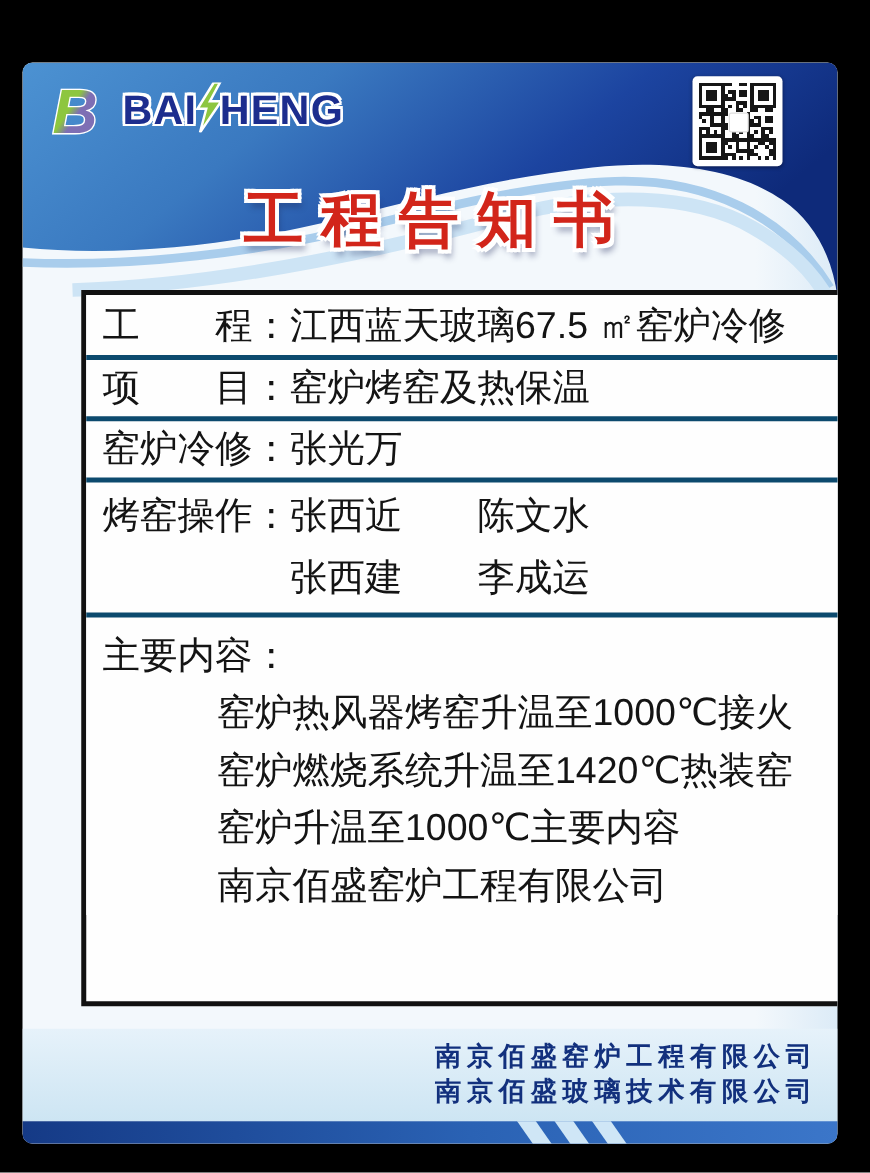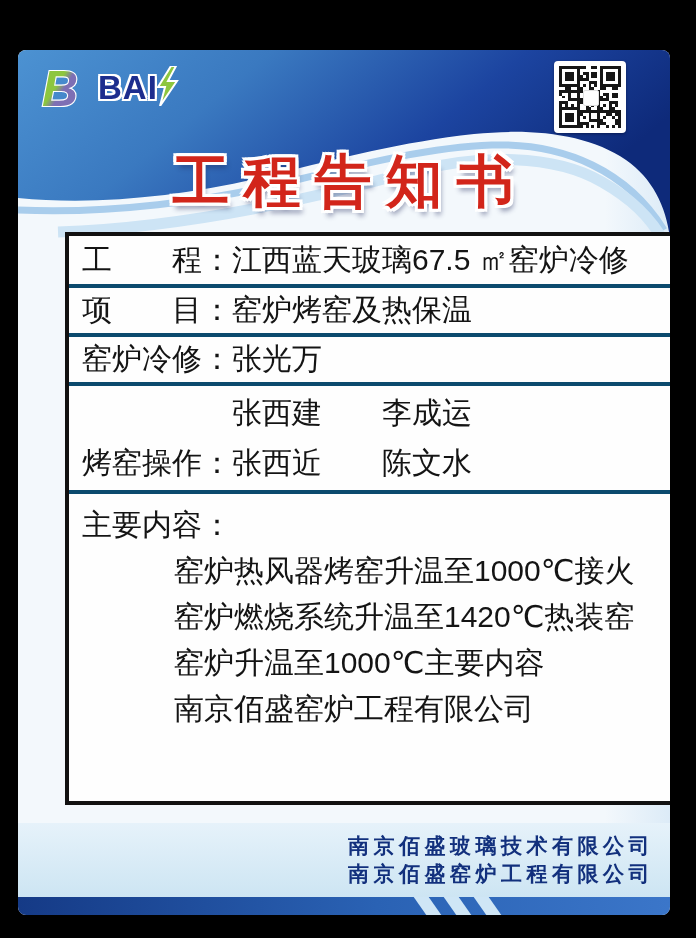--- a/index.html
+++ b/index.html
@@ -28,21 +28,21 @@
   .qr {
     position:absolute; top:11px; right:44px; width:72px; height:72px;
     background:#fff; border-radius:4px; padding:5px; box-sizing:border-box;
     box-shadow:0 1px 3px rgba(0,0,20,.4);
   }
   .qr svg { width:100%; height:100%; shape-rendering:crispEdges; display:block; }
   .qr-center { position:absolute; left:29px; top:29px; width:14px; height:14px; background:#fff; border:1px solid #e0e0e0; border-radius:2px; }
   .title {
     position:absolute; top:94px; left:0; width:100%; text-align:center;
     padding-left:12px; box-sizing:border-box;
-    font-size:57px; font-weight:900; letter-spacing:14px; color:#d2251a;
+    font-size:48px; font-weight:900; letter-spacing:14px; color:#d2251a;
     text-shadow:-3px -3px 0 #fff,3px -3px 0 #fff,-3px 3px 0 #fff,3px 3px 0 #fff,
                 0 -3px 0 #fff,0 3px 0 #fff,-3px 0 0 #fff,3px 0 0 #fff,
                 3px 6px 5px rgba(30,40,90,.45);
     white-space:nowrap;
   }
   
   .notice-table {
     position:absolute; left:47px; top:182px; width:660px; height:573px;
     box-sizing:border-box; border:4px solid #111; background:#fefefe;
   }
@@ -111,20 +111,21 @@
             <stop offset="0.42" stop-color="#8dc63f"></stop>
             <stop offset="0.55" stop-color="#7e6fb4"></stop>
           </linearGradient>
         </defs>
         <text x="2" y="44" font-size="50" font-weight="bold" font-style="italic" fill="url(#gradB)" stroke="#fff" stroke-width="2.2" paint-order="stroke">B</text>
       </svg>
       <span class="logo-text">BAI</span>
       <svg class="bolt" width="24" height="40" viewBox="0 0 24 40">
         <polygon points="16,0 3,21 10,21 5,40 22,15 13,15 21,0" fill="#8dc63f" stroke="#fff" stroke-width="2"></polygon>
       </svg>
+      <span class="logo-text">HENG</span>
     </div>
 
     <div class="qr">
       <svg id="qr-svg" viewBox="0 0 21 21">
           <rect width="21" height="21" fill="#fff"></rect>
           <path fill="#161616" d="M7 0h1v1h-1zM8 0h1v1h-1zM11 0h1v1h-1zM12 0h1v1h-1zM8 2h1v1h-1zM9 2h1v1h-1zM11 2h1v1h-1zM12 2h1v1h-1zM7 3h1v1h-1zM9 3h1v1h-1zM11 3h1v1h-1zM12 3h1v1h-1zM7 4h1v1h-1zM8 4h1v1h-1zM9 4h1v1h-1zM10 5h1v1h-1zM11 5h1v1h-1zM12 5h1v1h-1zM8 6h1v1h-1zM10 6h1v1h-1zM12 6h1v1h-1zM2 7h1v1h-1zM3 7h1v1h-1zM6 7h1v1h-1zM7 7h1v1h-1zM10 7h1v1h-1zM11 7h1v1h-1zM14 7h1v1h-1zM15 7h1v1h-1zM18 7h1v1h-1zM19 7h1v1h-1zM0 8h1v1h-1zM1 8h1v1h-1zM2 8h1v1h-1zM3 8h1v1h-1zM4 8h1v1h-1zM5 8h1v1h-1zM6 8h1v1h-1zM7 8h1v1h-1zM13 8h1v1h-1zM0 9h1v1h-1zM3 9h1v1h-1zM6 9h1v1h-1zM13 9h1v1h-1zM15 9h1v1h-1zM16 9h1v1h-1zM18 9h1v1h-1zM19 9h1v1h-1zM1 10h1v1h-1zM3 10h1v1h-1zM6 10h1v1h-1zM13 10h1v1h-1zM14 10h1v1h-1zM16 10h1v1h-1zM18 10h1v1h-1zM19 10h1v1h-1zM3 11h1v1h-1zM4 11h1v1h-1zM5 11h1v1h-1zM6 11h1v1h-1zM7 11h1v1h-1zM13 11h1v1h-1zM14 11h1v1h-1zM15 11h1v1h-1zM16 11h1v1h-1zM0 12h1v1h-1zM1 12h1v1h-1zM2 12h1v1h-1zM6 12h1v1h-1zM7 12h1v1h-1zM13 12h1v1h-1zM17 12h1v1h-1zM18 12h1v1h-1zM19 12h1v1h-1zM0 13h1v1h-1zM2 13h1v1h-1zM4 13h1v1h-1zM6 13h1v1h-1zM9 13h1v1h-1zM11 13h1v1h-1zM13 13h1v1h-1zM15 13h1v1h-1zM17 13h1v1h-1zM19 13h1v1h-1zM9 14h1v1h-1zM10 14h1v1h-1zM13 14h1v1h-1zM14 14h1v1h-1zM17 14h1v1h-1zM18 14h1v1h-1zM7 15h1v1h-1zM8 15h1v1h-1zM9 15h1v1h-1zM10 15h1v1h-1zM11 15h1v1h-1zM12 15h1v1h-1zM13 15h1v1h-1zM14 15h1v1h-1zM15 15h1v1h-1zM16 15h1v1h-1zM17 15h1v1h-1zM18 15h1v1h-1zM19 15h1v1h-1zM20 15h1v1h-1zM7 16h1v1h-1zM10 16h1v1h-1zM13 16h1v1h-1zM16 16h1v1h-1zM17 16h1v1h-1zM19 16h1v1h-1zM20 16h1v1h-1zM8 17h1v1h-1zM10 17h1v1h-1zM13 17h1v1h-1zM15 17h1v1h-1zM18 17h1v1h-1zM20 17h1v1h-1zM10 18h1v1h-1zM11 18h1v1h-1zM12 18h1v1h-1zM13 18h1v1h-1zM14 18h1v1h-1zM19 18h1v1h-1zM20 18h1v1h-1zM7 19h1v1h-1zM8 19h1v1h-1zM9 19h1v1h-1zM13 19h1v1h-1zM14 19h1v1h-1zM15 19h1v1h-1zM19 19h1v1h-1zM20 19h1v1h-1zM7 20h1v1h-1zM9 20h1v1h-1zM11 20h1v1h-1zM13 20h1v1h-1zM16 20h1v1h-1zM18 20h1v1h-1zM20 20h1v1h-1z"></path>
           <rect x="0" y="0" width="7" height="7" fill="#161616"></rect>
           <rect x="1" y="1" width="5" height="5" fill="#fff"></rect>
           <rect x="2" y="2" width="3" height="3" fill="#161616"></rect>
           <rect x="14" y="0" width="7" height="7" fill="#161616"></rect>
@@ -138,36 +139,36 @@
     </div>
 
     <div class="title">工程告知书</div>
   </div>
 
   <div class="notice-table">
     <div class="trow r1">工　　程：江西蓝天玻璃67.5 ㎡窑炉冷修</div>
     <div class="trow r2">项　　目：窑炉烤窑及热保温</div>
     <div class="trow r4">窑炉冷修：张光万</div>
     <div class="trow r5">
+      <div class="tline">烤窑操作：张西近　　陈文水</div>
       <div class="tline indent">张西建　　李成运</div>
-      <div class="tline">烤窑操作：张西近　　陈文水</div>
     </div>
     <div class="trow r6">
       <div class="tline heading">主要内容：</div>
       <div class="tline item">窑炉热风器烤窑升温至1000℃接火</div>
       <div class="tline item">窑炉燃烧系统升温至1420℃热装窑</div>
       <div class="tline item">窑炉升温至1000℃主要内容</div>
       <div class="tline item">南京佰盛窑炉工程有限公司</div>
     </div>
   </div>
 
   <div class="footer-strip">
     <div class="company">
+      <div>南京佰盛窑炉工程有限公司</div>
       <div>南京佰盛玻璃技术有限公司</div>
-      <div>南京佰盛窑炉工程有限公司</div>
     </div>
   </div>
 
   <div class="bottom-band">
     <div class="stripe s1"></div>
     <div class="stripe s2"></div>
     <div class="stripe s3"></div>
   </div>
 
 </div>

